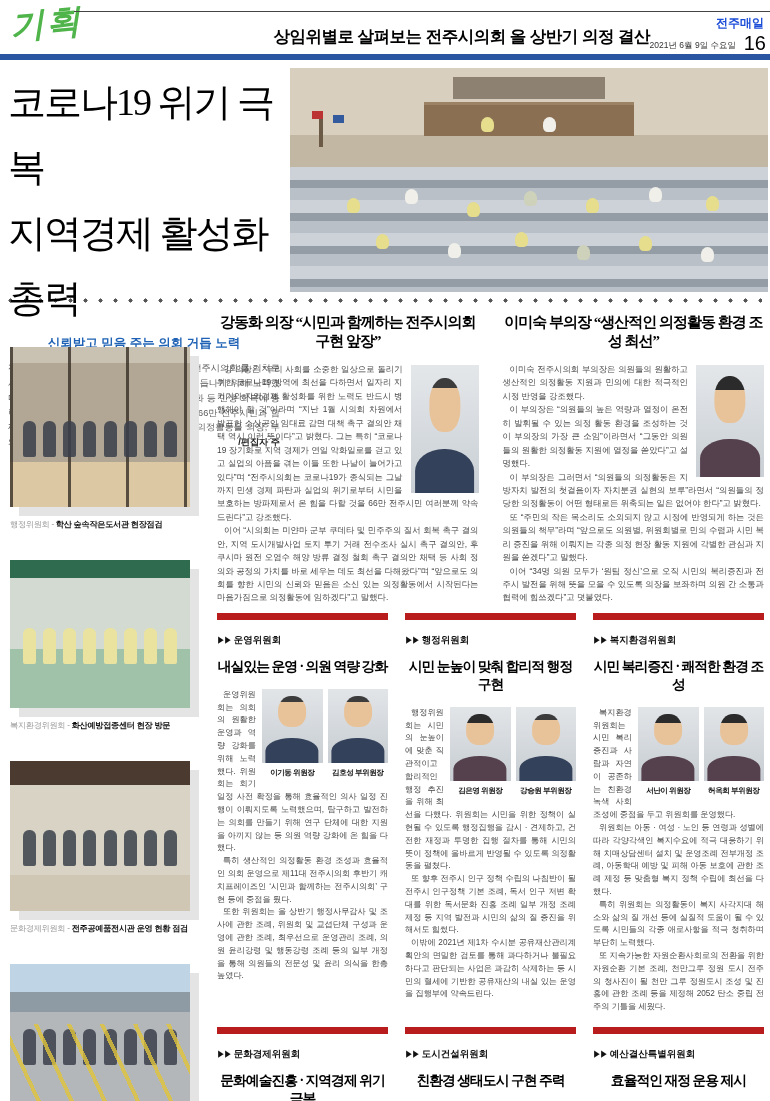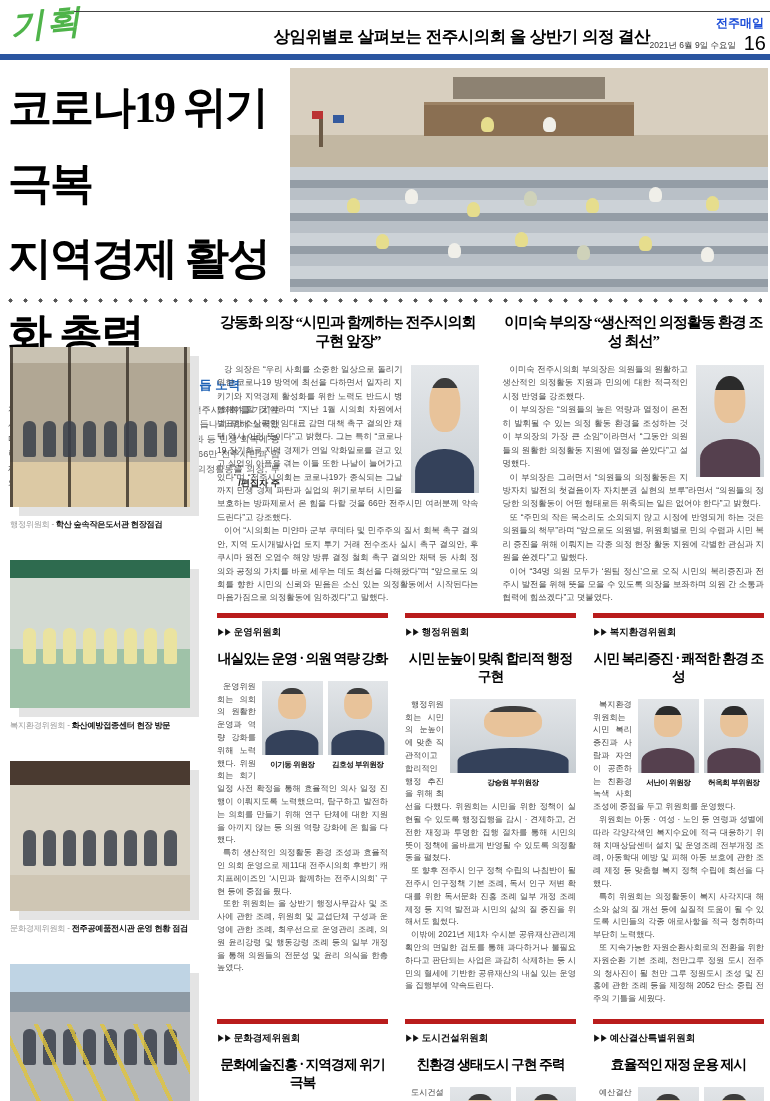--- a/index.html
+++ b/index.html
@@ -13,21 +13,21 @@
   .m-line{position:absolute;left:74px;right:0;top:11px;border-top:1px solid #444;}
   .m-head{position:absolute;left:120px;right:120px;top:26px;text-align:right;
           font-size:16.5px;font-weight:bold;letter-spacing:-0.5px;color:#000;}
   .m-paper{position:absolute;right:6px;top:15px;font-size:12px;font-weight:bold;color:#1d4ed8;}
   .m-date{position:absolute;right:34px;top:40px;font-size:8.5px;color:#333;}
   .m-page{position:absolute;right:4px;top:32px;font-size:20px;color:#000;}
   .blue-bar{height:6px;background:#2a55a0;}
   
   .lead-wrap{display:flex;padding:8px 2px 0 8px;height:232px;box-sizing:border-box;}
   .lead-left{width:282px;padding-right:10px;box-sizing:border-box;}
-  .lead-head{font-family:"Liberation Serif",serif;font-size:44px;font-weight:bold;
+  .lead-head{font-family:"Liberation Serif",serif;font-size:38px;font-weight:normal;
              letter-spacing:-2px;line-height:1.72;margin:2px 0 4px;color:#000;}
   .lead-sub{color:#1f62b5;font-weight:bold;font-size:12.5px;text-align:center;margin:4px 0 9px;}
   .lead-body{font-size:9.2px;color:#5a5a5a;line-height:1.6;text-align:justify;margin:0;}
   .lead-byline{font-weight:bold;color:#222;float:right;}
   
   .main-photo{flex:1;height:224px;position:relative;overflow:hidden;
      background:linear-gradient(180deg,#d8cfbf 0 30%,#c2b7a2 30% 44%,#aab1b8 44% 100%);}
   .mp-screen{position:absolute;left:34%;top:4%;width:32%;height:10%;background:#8d8272;}
   .mp-dais{position:absolute;left:28%;top:15%;width:44%;height:14%;background:#8a6f52;
            border-top:3px solid #9c8264;}
@@ -80,21 +80,21 @@
   .portrait::before,.a-portrait::before{content:"";position:absolute;top:10%;left:50%;
      transform:translateX(-50%);width:46%;height:42%;border-radius:46% 46% 42% 42%;
      background:linear-gradient(180deg,#3c3c3c 0 18%,#e8c39a 18%);}
   .portrait[data-v="f"]::before,.a-portrait[data-v="f"]::before{
      background:linear-gradient(180deg,#2b2b2b 0 30%,#e8c39a 30%);}
   .portrait::after,.a-portrait::after{content:"";position:absolute;bottom:-2px;left:50%;
      transform:translateX(-50%);width:88%;height:36%;border-radius:48% 48% 0 0;background:#34415a;}
   .portrait[data-v="f"]::after,.a-portrait[data-v="f"]::after{background:#55404e;}
   
   .committees{display:grid;grid-template-columns:1fr 1fr 1fr;column-gap:17px;margin-top:8px;}
-  .committee{border-top:5px solid #b91c1c;padding-top:5px;margin-bottom:12px;}
+  .committee{border-top:7px solid #b91c1c;padding-top:11px;margin-bottom:12px;}
   .committee:nth-of-type(n+4){border-bottom:3px solid #8cc8ec;padding-bottom:8px;margin-bottom:0;}
   .c-label{font-size:9.5px;font-weight:bold;color:#111;margin-top:3px;}
   .arrows{font-size:8px;letter-spacing:-1px;color:#111;}
   .c-head{font-family:"Liberation Serif",serif;font-size:13.8px;font-weight:bold;text-align:center;
           letter-spacing:-1px;margin:11px 0 13px;color:#000;}
   .pair{float:right;width:126px;margin:0 0 3px 6px;display:flex;gap:5px;}
   .person{margin:0;flex:1;}
   .portrait{width:100%;height:74px;position:relative;overflow:hidden;
             background:linear-gradient(180deg,#e2e5e8 0,#c7cdd2 100%);}
   .person figcaption{font-size:7.6px;font-weight:bold;text-align:center;margin-top:4px;
@@ -290,20 +290,24 @@
 
         <section class="committee">
           <div class="c-label">
             <span class="arrows">▶▶</span>
             <span>행정위원회</span>
           </div>
           <h3 class="c-head">시민 눈높이 맞춰 합리적 행정 구현</h3>
           <div class="c-body">
             <div class="pair">
               <figure class="person">
+                <div class="portrait" data-v="f"></div>
+                <figcaption>김은영 위원장</figcaption>
+              </figure>
+              <figure class="person">
                 <div class="portrait" data-v="m"></div>
                 <figcaption>강승원 부위원장</figcaption>
               </figure>
             </div>
             <p>행정위원회는 시민의 눈높이에 맞춘 직관적이고 합리적인 행정 추진을 위해 최선을 다했다. 위원회는 시민을 위한 정책이 실현될 수 있도록 행정집행을 감시 · 견제하고, 건전한 재정과 투명한 집행 절차를 통해 시민의 뜻이 정책에 올바르게 반영될 수 있도록 의정활동을 펼쳤다.</p>
             <p>또 향후 전주시 인구 정책 수립의 나침반이 될 전주시 인구정책 기본 조례, 독서 인구 저변 확대를 위한 독서문화 진흥 조례 일부 개정 조례 제정 등 지역 발전과 시민의 삶의 질 증진을 위해서도 힘썼다.</p>
             <p>이밖에 2021년 제1차 수시분 공유재산관리계획안의 면밀한 검토를 통해 과다하거나 불필요하다고 판단되는 사업은 과감히 삭제하는 등 시민의 혈세에 기반한 공유재산의 내실 있는 운영을 집행부에 약속드린다.</p>
             <p></p>
             <div class="reporter"></div>
           </div>

